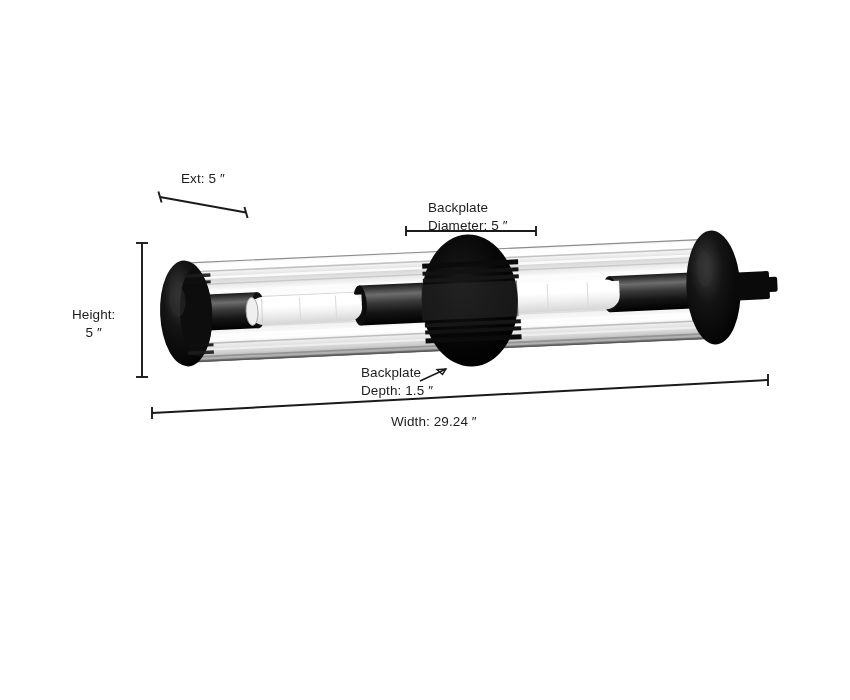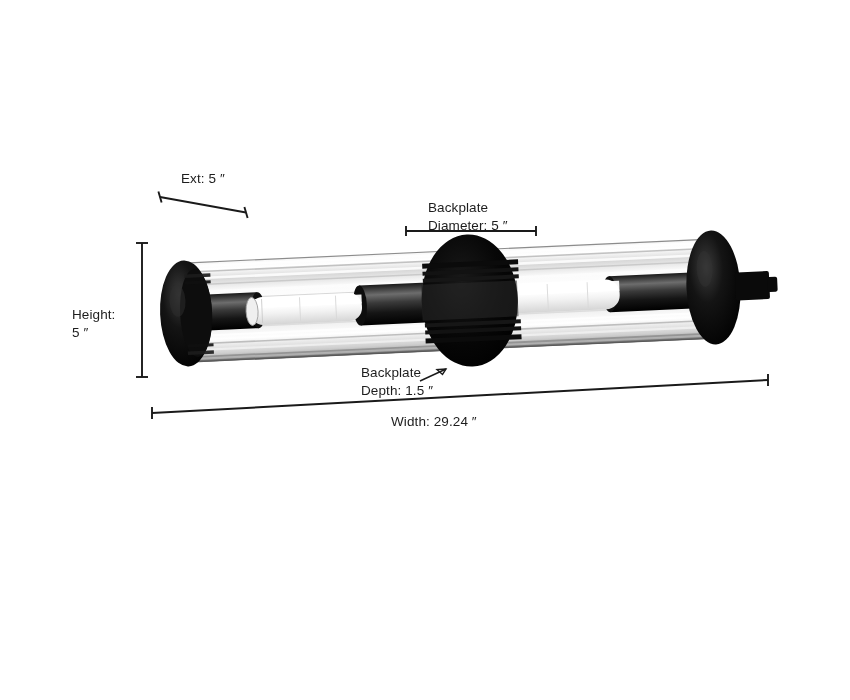--- a/index.html
+++ b/index.html
@@ -27,21 +27,21 @@
     font-family: "Liberation Sans", sans-serif;
     font-size: 13.5px;
     font-weight: 400;
     color: #1d1d1d;
     line-height: 1.35;
     white-space: pre-line;
     letter-spacing: 0.1px;
   }
   #label-ext       { left: 181px; top: 170px; }
   #label-bpdia     { left: 428px; top: 199px; text-align: left; }
-  #label-height    { left: 72px;  top: 306px; }
+  #label-height    { left: 72px;  top: 306px; text-align: center; }
   #label-bpdepth   { left: 361px; top: 364px; }
   #label-width     { left: 391px; top: 413px; }
 
   svg { position: absolute; left: 0; top: 0; }
   .dimline { stroke: #1a1a1a; stroke-width: 1.9; fill: none; stroke-linecap: butt; }
   .tick    { stroke: #1a1a1a; stroke-width: 1.9; }
   .leader  { stroke: #1a1a1a; stroke-width: 1.4; fill: none; }
 </style>
 </head>
 <body>

